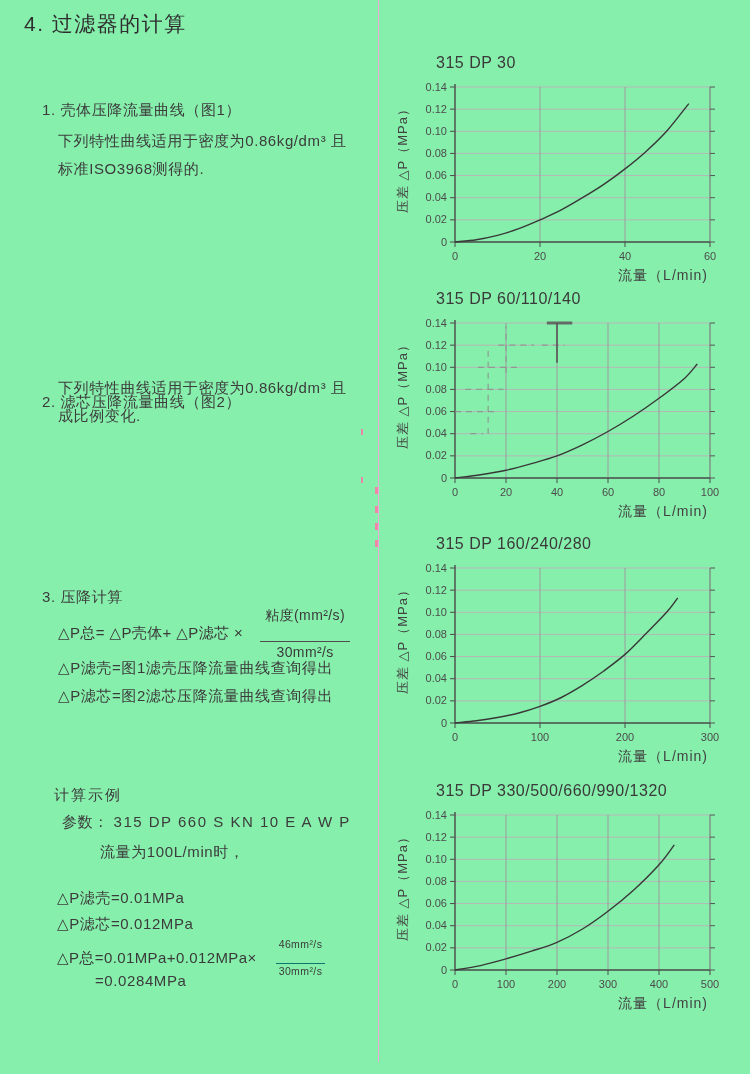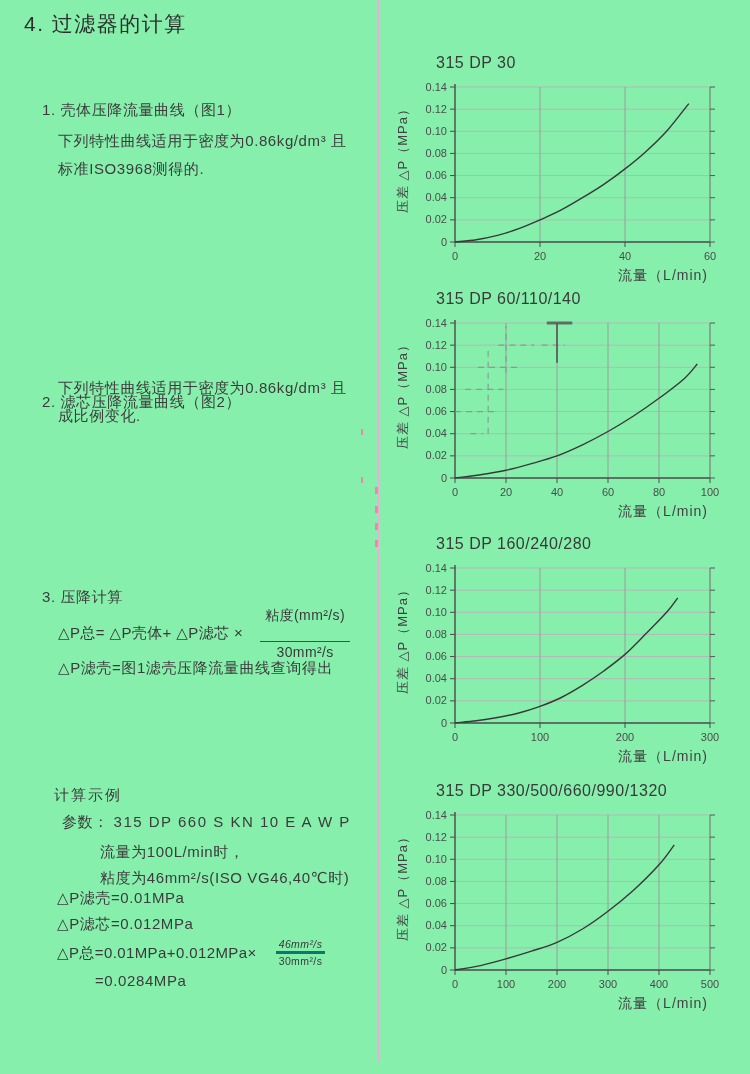--- a/index.html
+++ b/index.html
@@ -13,21 +13,21 @@
   .sec-title{font-size:15px;letter-spacing:0.6px;color:#3c3c3c;}
   .lines div{line-height:27.5px;white-space:nowrap;}
   .divider{position:absolute;left:378px;top:0;width:1px;height:1062px;background:#f0a8da;}
   .pink-mark{position:absolute;background:#ef87a8;}
   .fig-header{font-size:16px;letter-spacing:1px;color:#2e2e2e;font-weight:500;}
   .formula{display:flex;align-items:center;gap:17px;font-size:15px;letter-spacing:0.4px;white-space:nowrap;justify-content:center;}
   .frac{display:inline-flex;flex-direction:column;align-items:center;line-height:1.35;font-size:14px;}
   .frac .num{border-bottom:1.4px solid #4d4d4d;padding:0 5px 16px;}
   .frac .den{padding-top:1px;}
   .small-frac{font-size:10.5px;line-height:1.25;margin-left:2px;}
-  .small-frac .num{border-bottom:3px solid #0f766e;padding:0 3px 0;font-style:italic;}
+  .small-frac .num{border-bottom:1px solid #0f766e;padding:0 3px 12px;}
   .chart{position:absolute;left:383px;width:367px;}
   .chart-title{font-size:16px;letter-spacing:0.5px;color:#3a3a3a;padding:2px 0 0 53px;height:22px;box-sizing:border-box;white-space:nowrap;}
   .chart svg{display:block;}
   .nowrap{white-space:nowrap;}
 </style>
 </head>
 <body>
 
 <div class="page">
 
@@ -57,30 +57,30 @@
   <div class="abs sec-title nowrap" style="left:42px;top:588px;">3. 压降计算</div>
   <div class="abs formula" style="left:58px;top:606px;">
     <span>△P总= △P壳体+ △P滤芯 ×</span>
     <span class="frac">
       <span class="num">粘度(mm²/s)</span>
       <span class="den">30mm²/s</span>
     </span>
   </div>
   <div class="abs body-text lines" style="left:58px;top:654px;">
     <div>△P滤壳=图1滤壳压降流量曲线查询得出</div>
+    <div>△P滤芯=图2滤芯压降流量曲线查询得出</div>
   </div>
 
   <div class="abs body-text nowrap" style="left:54px;top:786px;letter-spacing:2px;">计算示例</div>
   <div class="abs body-text nowrap" style="left:62px;top:813px;">
     <span>参数：</span>
     <span style="letter-spacing:1.5px;">315 DP 660 S KN 10 E A W P</span>
   </div>
   <div class="abs body-text lines" style="left:100px;top:839px;">
     <div style="line-height:26px;">流量为100L/min时，</div>
-    <div style="line-height:26px;">粘度为46mm²/s(ISO VG46,40℃时)</div>
   </div>
   <div class="abs body-text nowrap" style="left:57px;top:889px;">△P滤壳=0.01MPa</div>
   <div class="abs body-text nowrap" style="left:57px;top:915px;text-align:right;">△P滤芯=0.012MPa</div>
   <div class="abs formula" style="left:57px;top:938px;">
     <span>△P总=0.01MPa+0.012MPa×</span>
     <span class="frac small-frac">
       <span class="num">46mm²/s</span>
       <span class="den">30mm²/s</span>
     </span>
   </div>

